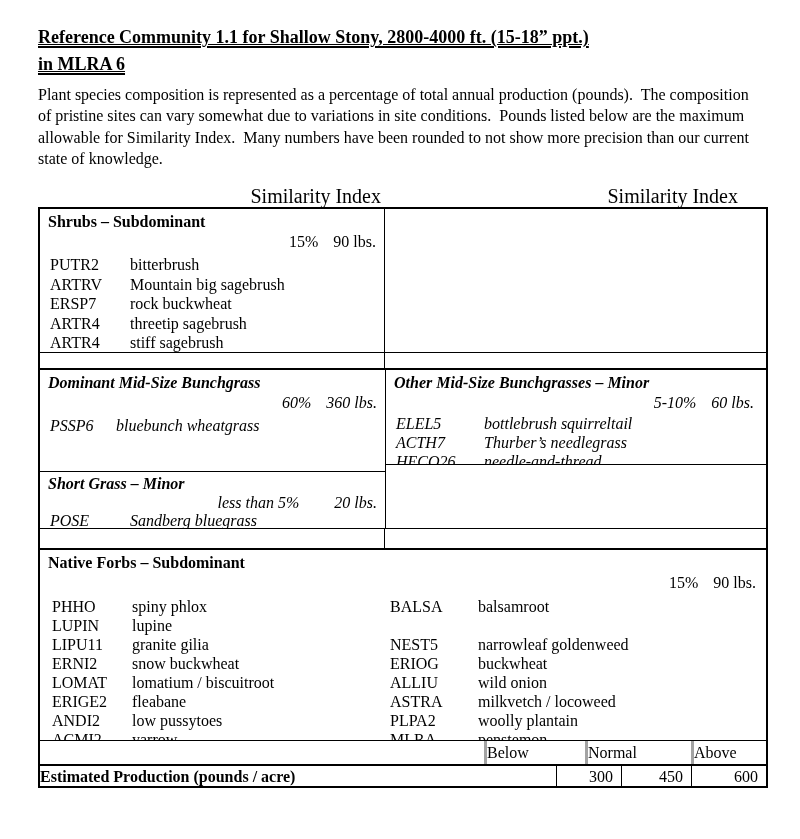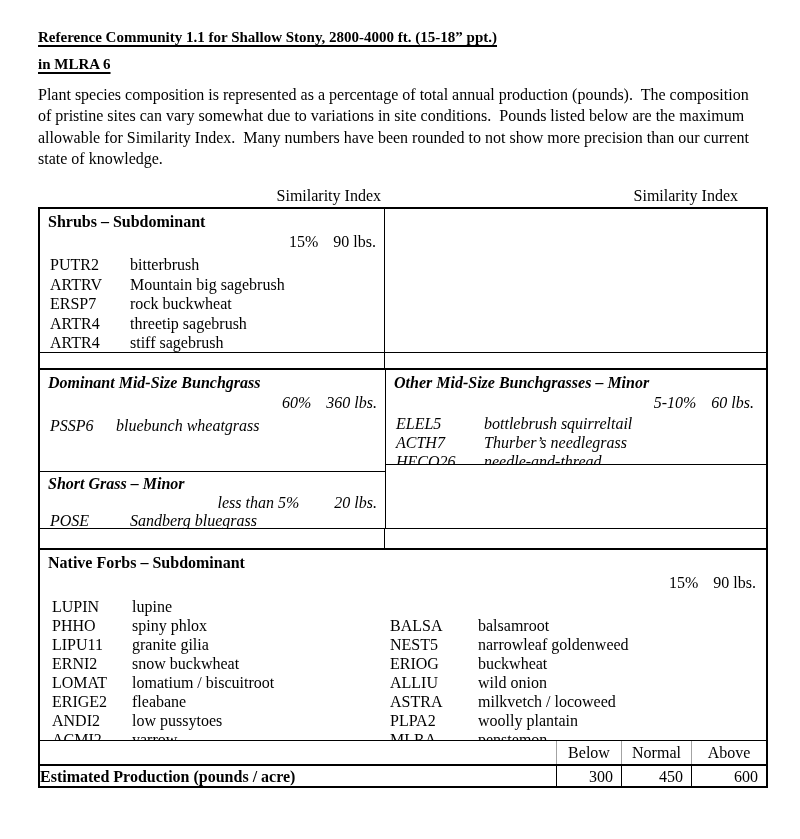--- a/index.html
+++ b/index.html
@@ -3,26 +3,26 @@
 <meta charset="utf-8">
 <style>
   html,body { margin:0; padding:0; background:#fff; }
   .page {
     position:relative; width:800px; height:839px; background:#ffffff;
     color:#000; font-family:"Liberation Serif", serif; overflow:hidden;
     box-sizing:border-box;
   }
   .doc { position:absolute; left:38px; top:24px; width:730px; }
 
-  .title { font-size:15px; font-weight:bold; line-height:27px; }
+  .title { font-size:18px; font-weight:bold; line-height:27px;text-decoration:underline; }
   .title .tline { text-decoration:underline; text-decoration-thickness:2px; text-underline-offset:3px; display:block; }
 
   .intro { margin-top:6px; width:718px; font-size:16px; line-height:21.3px; white-space:pre-wrap; }
 
-  .sim-row { display:flex; margin-top:16px; font-size:16px; height:22px; line-height:22px; }
+  .sim-row { display:flex; margin-top:16px; font-size:20px; height:22px; line-height:22px; }
   .sim-left { width:345px; text-align:right; padding-right:2px; box-sizing:border-box; }
   .sim-right { flex:1; text-align:right; padding-right:30px; }
 
   .rctable { width:730px; border:2px solid #000; box-sizing:border-box; font-size:16px; }
   .row { display:flex; box-sizing:border-box; }
   .cell { box-sizing:border-box; overflow:hidden; }
   .col-left { width:345px; border-right:1px solid #000; }
   .col-right { flex:1; }
 
   .rowA { height:143px; }
@@ -53,21 +53,21 @@
 
   .forbs-pct { display:flex; justify-content:flex-end; gap:15px; padding-right:10px; line-height:20px; }
   .forbs-rows { margin-top:4px; }
   .fb-row { display:flex; line-height:19px; padding-left:12px; }
   .fb-lcode { width:80px; }
   .fb-lname { width:258px; }
   .fb-rcode { width:88px; }
   .fb-rname { flex:1; }
 
   .spacer { flex:1; }
-  .pcell { box-sizing:border-box; border-left:1px solid #a3a3a3; text-align:center; line-height:23px; }
+  .pcell { box-sizing:border-box; border-left:3px solid #a3a3a3; text-align:left; line-height:23px;margin-left:36px; }
   .pcell.w1 { width:65px; } .pcell.w2 { width:70px; } .pcell.w3 { width:75px; }
   .vcell { box-sizing:border-box; border-left:1px solid #000; text-align:right; padding-right:8px; line-height:21px; }
   .vcell.w1 { width:65px; } .vcell.w2 { width:70px; } .vcell.w3 { width:75px; }
   .prod-label { flex:1; font-weight:bold; line-height:21px; }
 </style>
 </head>
 <body>
 
 <div class="page">
   <div class="doc">
@@ -183,30 +183,30 @@
       </div>
 
       <div class="cell rowE">
         <div class="sec-header">Native Forbs – Subdominant</div>
         <div class="forbs-pct">
           <span>15%</span>
           <span>90 lbs.</span>
         </div>
         <div class="forbs-rows">
           <div class="fb-row">
+            <span class="fb-lcode">PHHO</span>
+            <span class="fb-lname">spiny phlox</span>
+            <span class="fb-rcode">BALSA</span>
+            <span class="fb-rname">balsamroot</span>
+          </div>
+          <div class="fb-row">
             <span class="fb-lcode">LUPIN</span>
             <span class="fb-lname">lupine</span>
             <span class="fb-rcode"></span>
             <span class="fb-rname"></span>
-          </div>
-          <div class="fb-row">
-            <span class="fb-lcode">PHHO</span>
-            <span class="fb-lname">spiny phlox</span>
-            <span class="fb-rcode">BALSA</span>
-            <span class="fb-rname">balsamroot</span>
           </div>
           <div class="fb-row">
             <span class="fb-lcode">LIPU11</span>
             <span class="fb-lname">granite gilia</span>
             <span class="fb-rcode">NEST5</span>
             <span class="fb-rname">narrowleaf goldenweed</span>
           </div>
           <div class="fb-row">
             <span class="fb-lcode">ERNI2</span>
             <span class="fb-lname">snow buckwheat</span>

